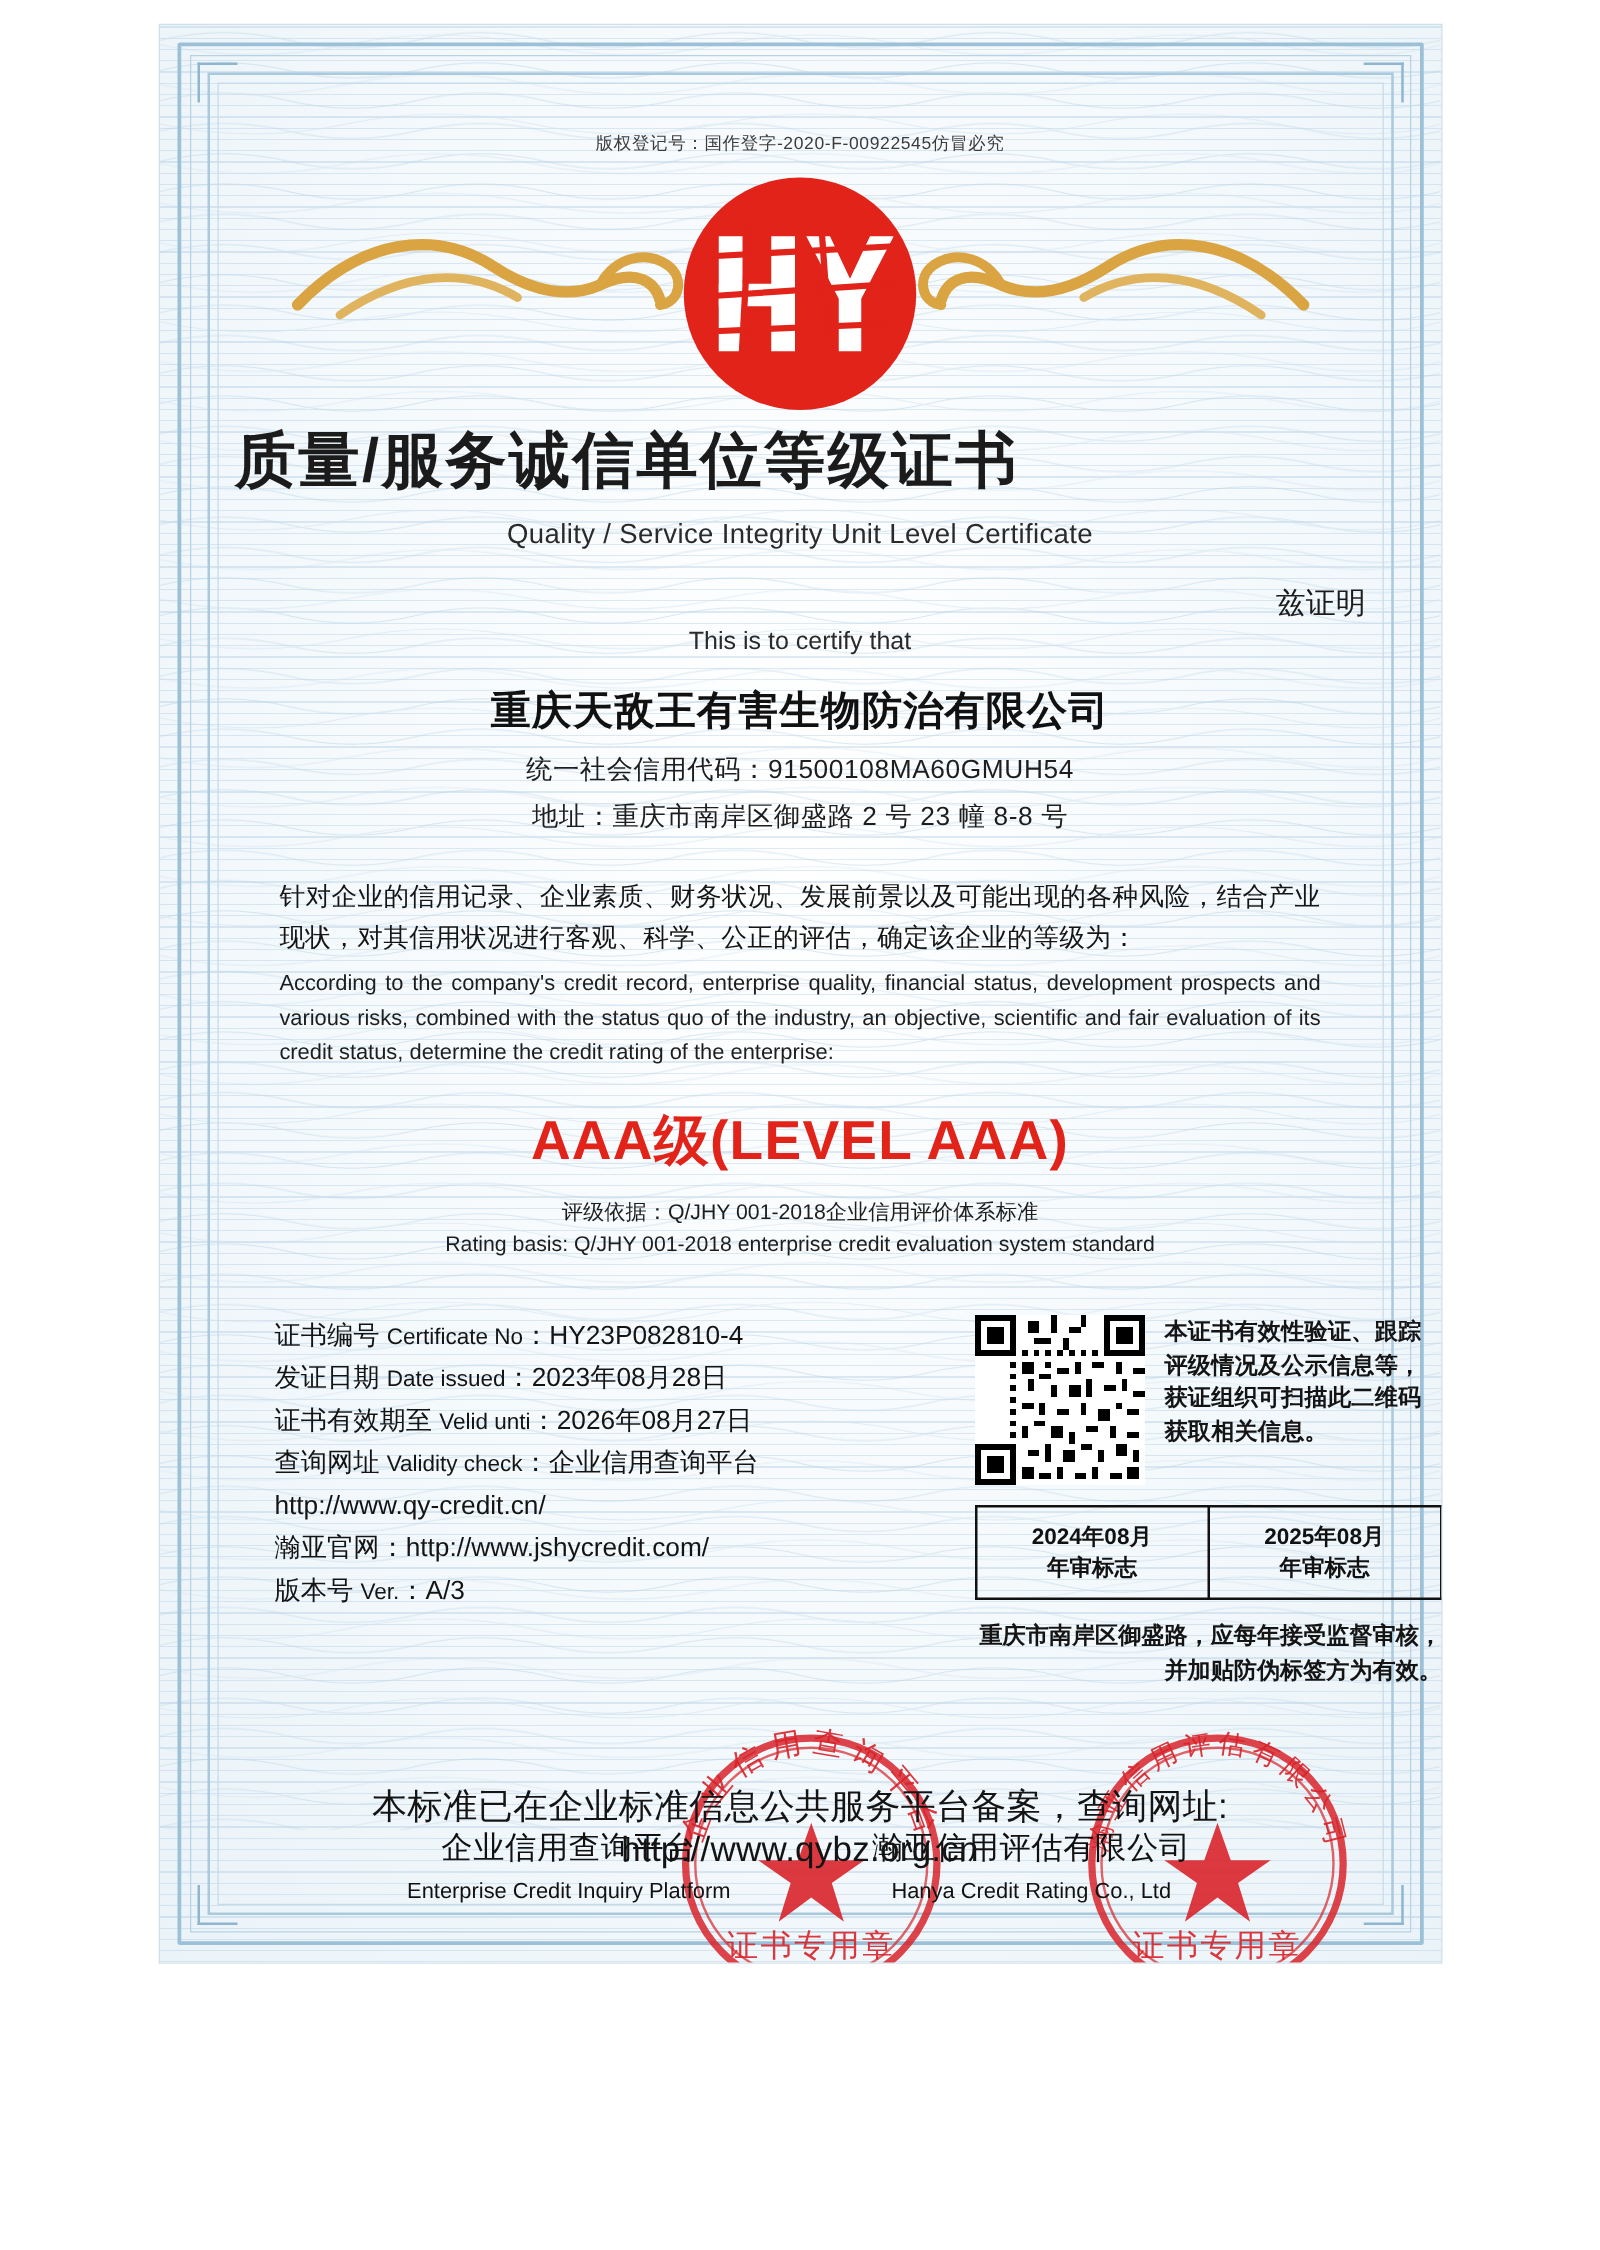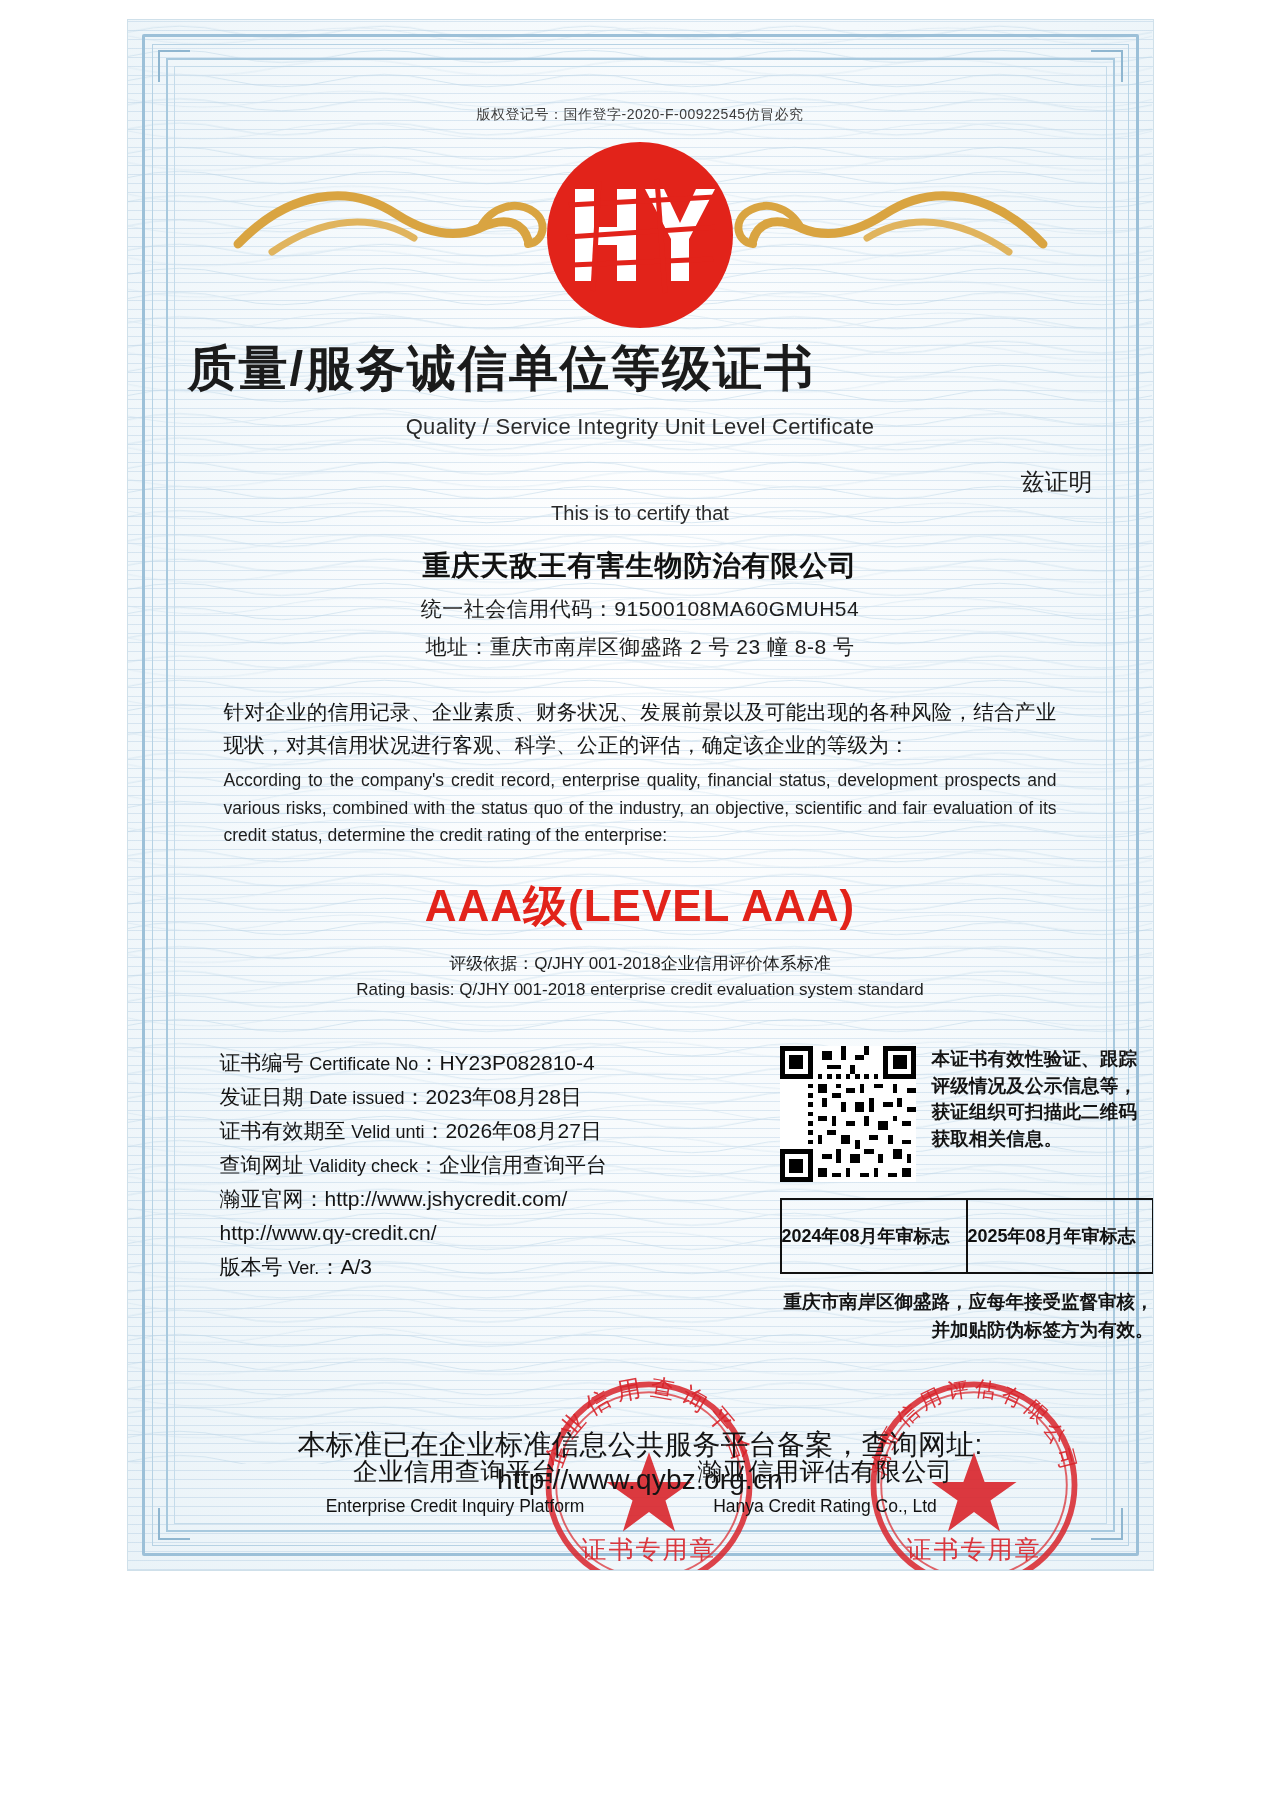--- a/index.html
+++ b/index.html
@@ -136,21 +136,21 @@
     margin-top: 26px;
   }
   .certify-en {
     text-align: center;
     font-size: 20px;
     color: #2a2a2a;
     margin-top: 4px;
   }
   .company-name {
     text-align: center;
-    font-size: 28px;
+    font-size: 32px;
     font-weight: bold;
     color: #111;
     margin-top: 22px;
     letter-spacing: 1px;
   }
   .company-code,
   .company-addr {
     text-align: center;
     font-size: 21px;
     color: #1d1d1d;
@@ -236,22 +236,23 @@
   .stamp-boxes {
     display: flex;
     gap: 0;
     margin-top: 16px;
   }
   .stamp-box {
     width: 184px;
     height: 72px;
     border: 2px solid #111;
     display: flex;
-    flex-direction: row;
+    flex-direction: column;
     align-items: center;
+    justify-content: center;
     font-size: 18px;
     color: #111;
     line-height: 1.35;
   }
   .stamp-box + .stamp-box { border-left: none; }
   .audit-note {
     margin-top: 14px;
     font-size: 18.5px;
     color: #141414;
     line-height: 1.5;
@@ -407,24 +408,24 @@
           <span class="lbl-en">Date issued</span><span>：2023年08月28日</span>
         </div>
         <div class="line">
           <span class="lbl-cn">证书有效期至</span>
           <span class="lbl-en">Velid unti</span><span>：2026年08月27日</span>
         </div>
         <div class="line">
           <span class="lbl-cn">查询网址</span>
           <span class="lbl-en">Validity check</span><span>：企业信用查询平台</span>
         </div>
+        <div class="line">http://www.qy-credit.cn/</div>
         <div class="line">
           <span>瀚亚官网：</span><span>http://www.jshycredit.com/</span>
         </div>
-        <div class="line">http://www.qy-credit.cn/</div>
         <div class="line">
           <span class="lbl-cn">版本号</span>
           <span class="lbl-en">Ver.</span><span>：A/3</span>
         </div>
       </div>
 
       <div class="details-right">
         <div class="qr-row">
           <svg class="qr" viewBox="0 0 29 29" shape-rendering="crispEdges">
             <rect width="29" height="29" fill="#ffffff"></rect>

